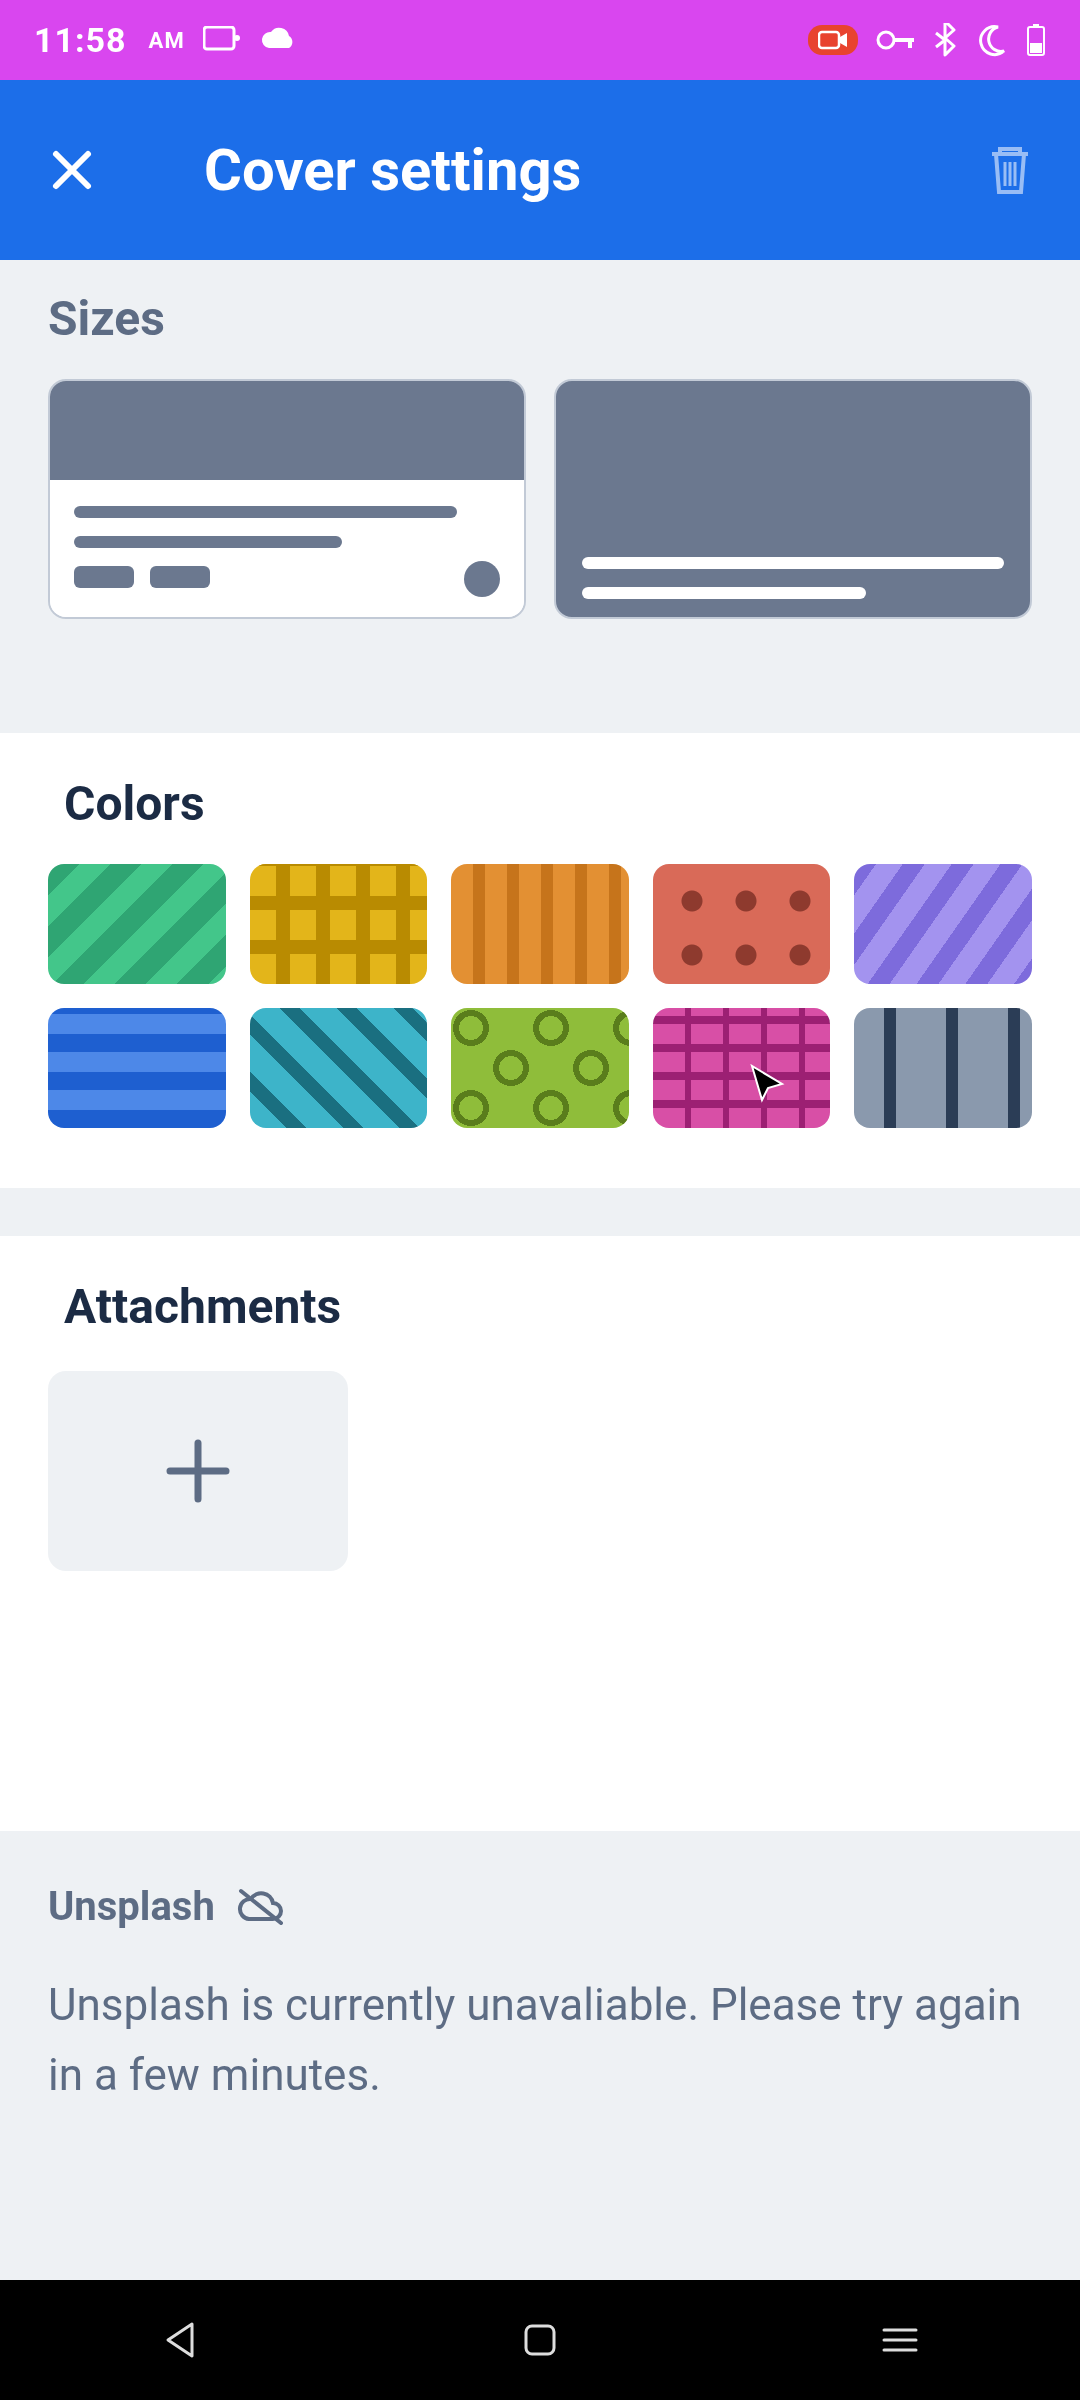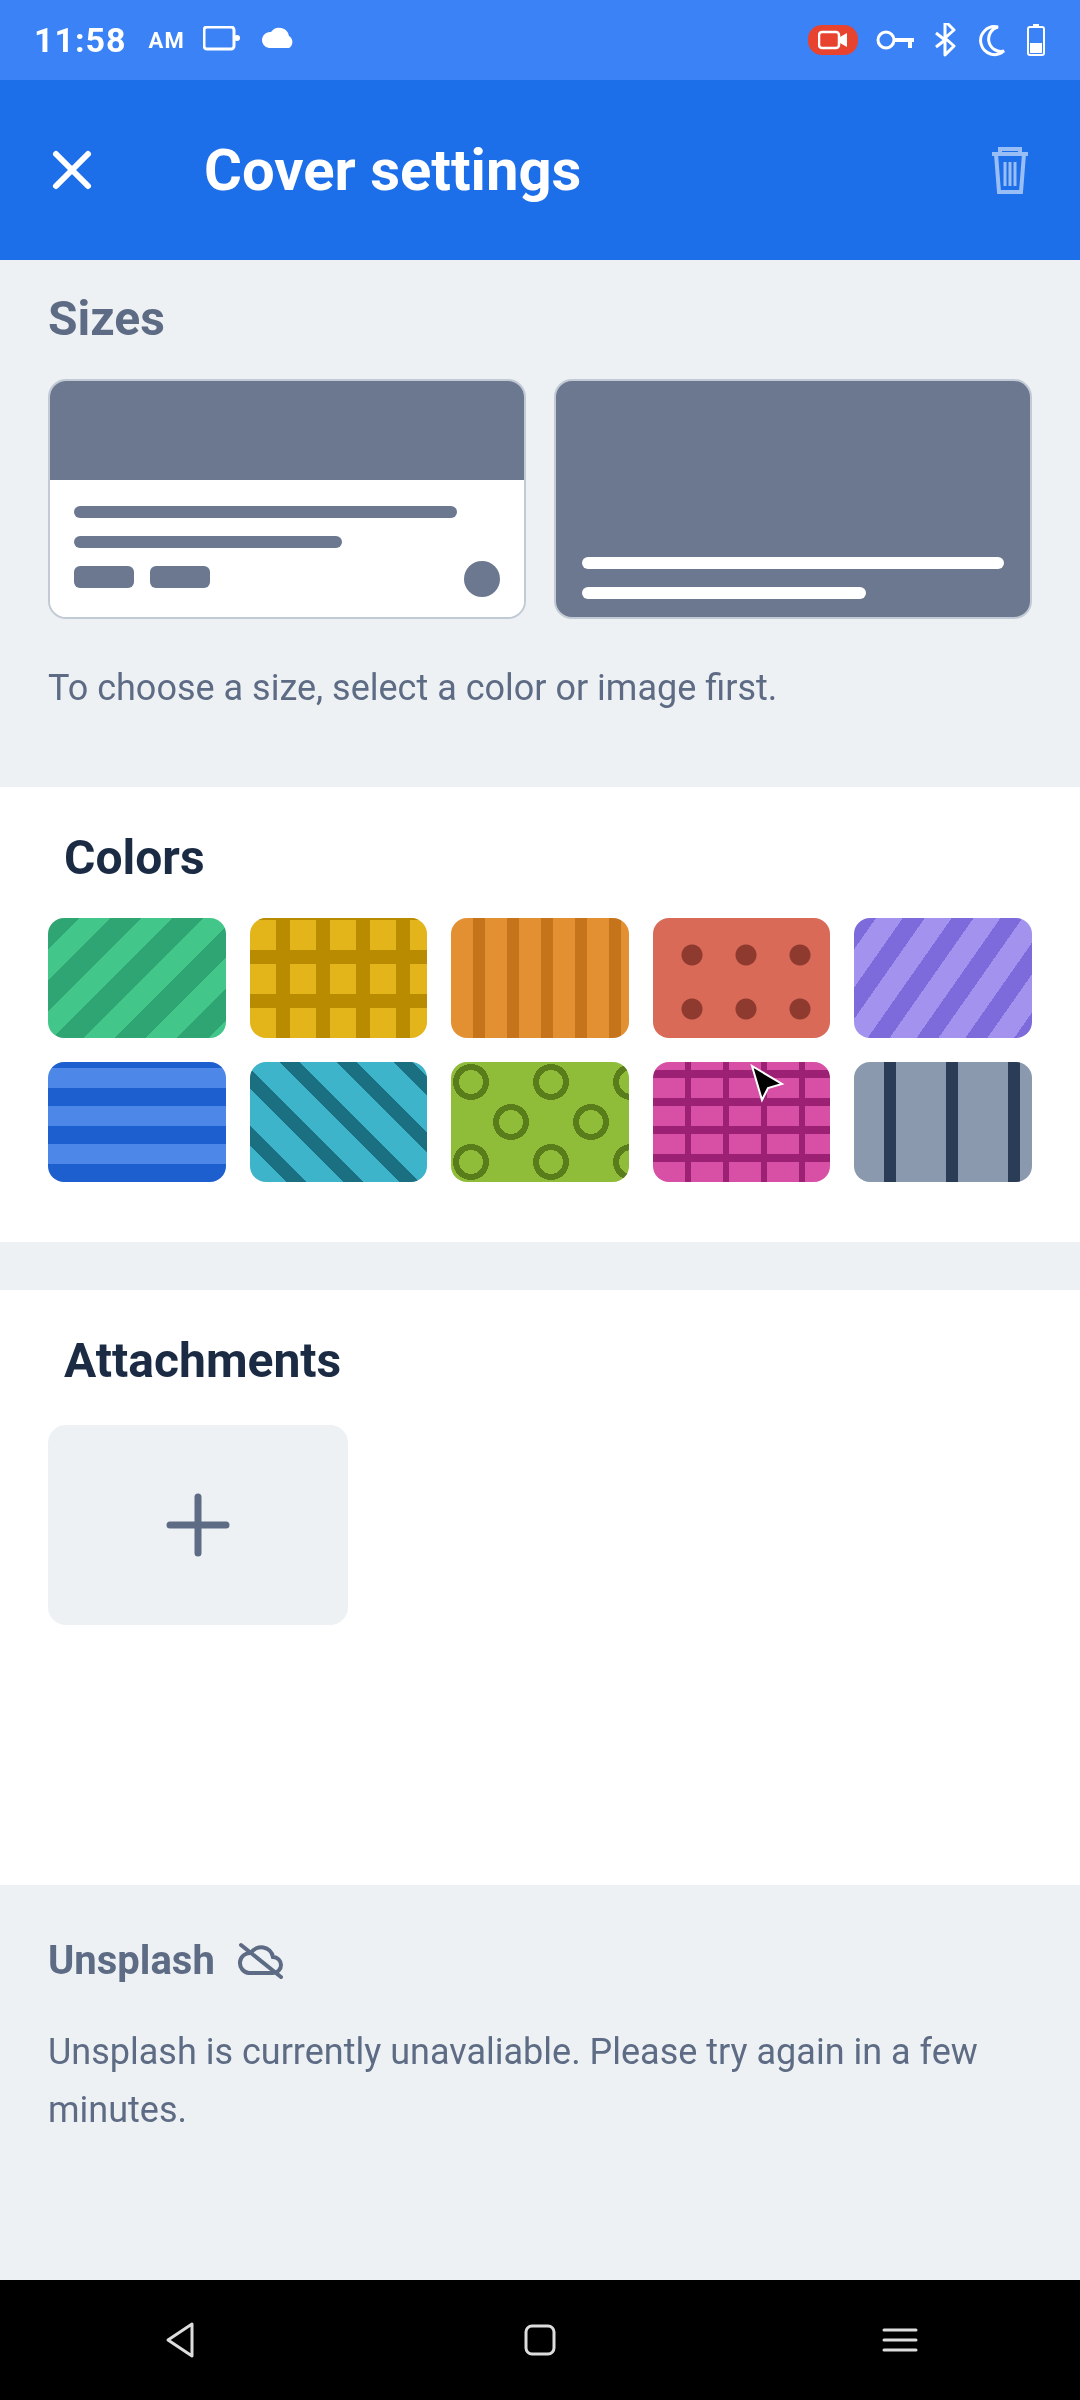--- a/index.html
+++ b/index.html
@@ -1,19 +1,19 @@
 <!DOCTYPE html>
 <html><head>
 <meta charset="utf-8">
 <style>
   * { box-sizing: border-box; margin: 0; padding: 0; }
   html, body { width: 1080px; height: 2400px; font-family: -apple-system, Roboto, "Helvetica Neue", Arial, sans-serif; background: #eef1f4; overflow: hidden; }
 
   
-  .status-bar { height: 80px; background: #3b82f6; color: #fff; display: flex; align-items: center; justify-content: space-between; padding: 18px 34px; font-size: 34px; font-weight: 600; letter-spacing: 1px; }
+  .status-bar { height: 80px; background: #d946ef; color: #fff; display: flex; align-items: center; justify-content: space-between; padding: 18px 34px; font-size: 34px; font-weight: 600; letter-spacing: 1px; }
   .status-left, .status-right { display: flex; align-items: center; gap: 18px; }
   .status-time { font-size: 34px; font-weight: 700; }
   .status-ampm { font-size: 22px; font-weight: 700; margin-left: 4px; }
   .status-icon { display: inline-flex; }
   .rec-badge { background: #e8432f; border-radius: 14px; padding: 4px 10px; display: inline-flex; align-items: center; }
 
   .app-bar { height: 180px; background: #1c6ee9; color: #fff; display: flex; align-items: center; padding: 0 40px; gap: 44px; }
   .app-bar .close { width: 64px; height: 64px; display: flex; align-items: center; justify-content: center; }
   .app-bar h1 { font-size: 58px; font-weight: 700; margin-left: 56px; flex: 1; }
   .app-bar .trash { width: 60px; height: 60px; opacity: 0.55; display: flex; align-items: center; justify-content: center; }
@@ -63,21 +63,21 @@
     repeating-linear-gradient(90deg, transparent 0 32px, #9c2073 32px 38px); }
   .p-slate { background:#8a99ad; background-image:
     repeating-linear-gradient(90deg, transparent 0 30px, #2b3d56 30px 42px, transparent 42px 62px); }
 
   .attach-section { background:#fff; padding: 42px 48px 260px; margin-top: 48px; }
   .add-tile { width: 300px; height: 200px; background:#eef1f4; border-radius: 18px; display:flex; align-items:center; justify-content:center; margin-top: 36px; }
 
   .unsplash-section { background:#eef1f4; padding: 52px 48px 40px; }
   .us-head { display:flex; align-items:center; gap:20px; margin-bottom: 40px; }
   .us-title { font-size: 40px; font-weight:700; color:#5d6c84; }
-  .us-msg { font-size: 36px; color:#5d6c84; line-height:1.6; }
+  .us-msg { font-size: 44px; color:#5d6c84; line-height:1.6; }
 
   
   .cursor { position:absolute; left:748px; top:1064px; width:42px; height:42px; pointer-events:none; z-index:50; }
 
   
   .nav-bar { position:absolute; bottom:0; left:0; right:0; height:120px; background:#000; display:flex; align-items:center; justify-content:space-around; }
   .nav-btn { width:60px; height:60px; display:flex; align-items:center; justify-content:center; }
 
   svg { display:block; }
 </style>
@@ -159,21 +159,20 @@
         <div class="line w60"></div>
         <span class="pill"></span><span class="pill"></span>
         <span class="dot"></span>
       </div>
     </div>
     <div class="size-card size-full">
       <div class="fl1"></div>
         <div class="fl2"></div>
     </div>
   </div>
-  <div class="hint">To choose a size, select a color or image first.</div>
 </div>
 
 <div class="section colors-section">
   <div class="section-title dark">Colors</div>
   <div class="swatch-grid">
     <div class="swatch p-green"></div>
     <div class="swatch p-yellow"></div>
     <div class="swatch p-orange"></div>
     <div class="swatch p-red"></div>
     <div class="swatch p-purple"></div>

